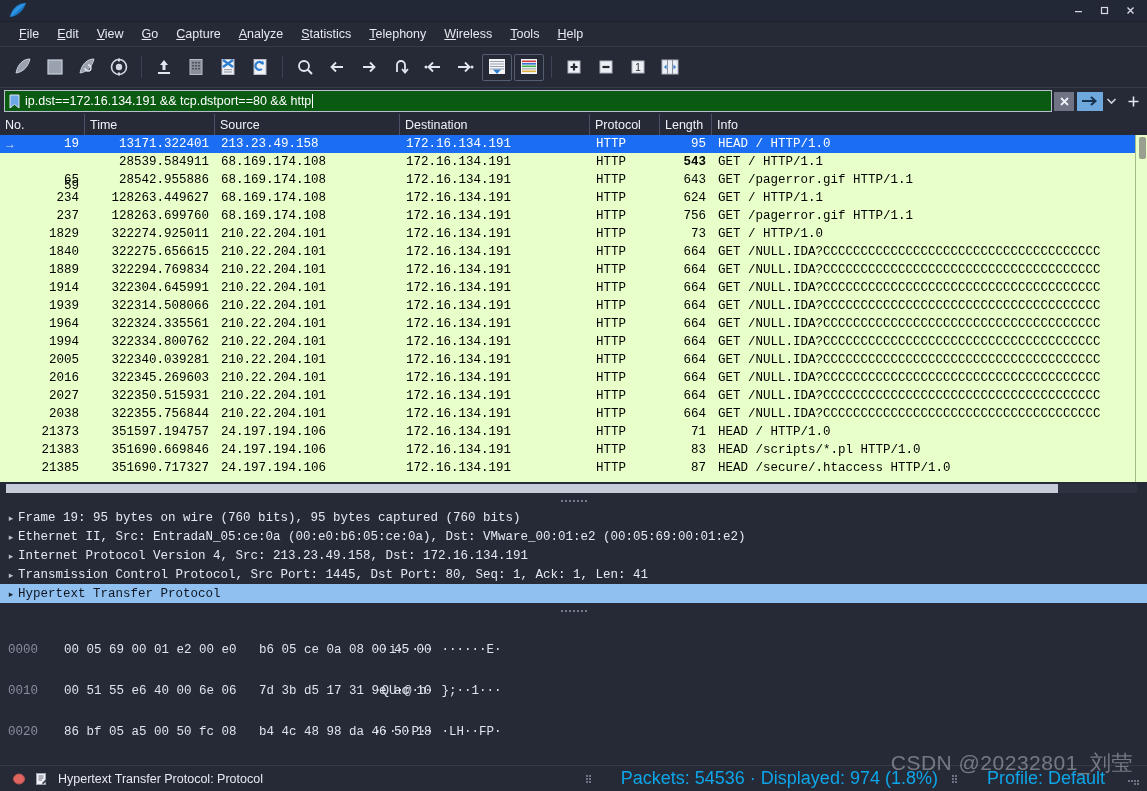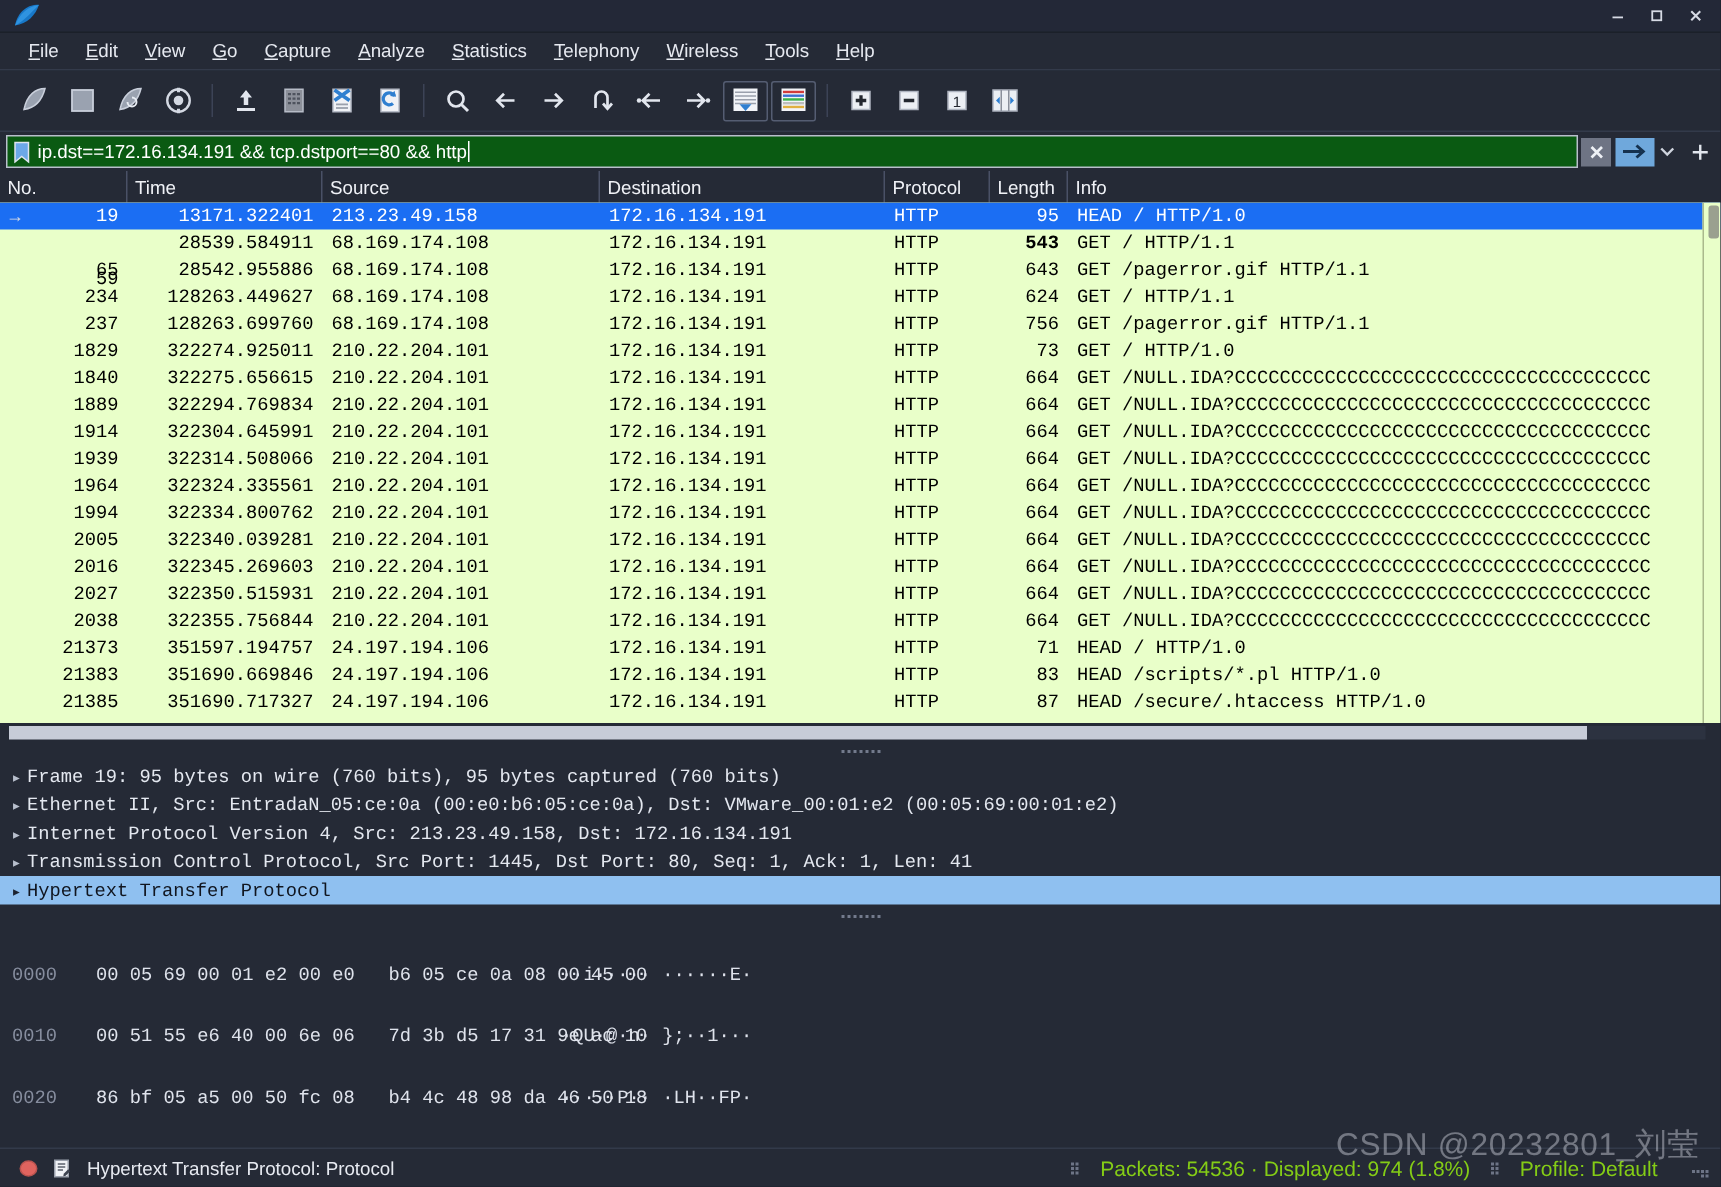--- a/index.html
+++ b/index.html
@@ -144,21 +144,21 @@
   
   .statusbar {
     height: 26px; background: #252a36; border-top: 1px solid #333a4a;
     display: flex; align-items: center; padding: 0 8px; flex: none; position: relative;
   }
   .sb-ico { width: 22px; display: flex; align-items: center; justify-content: center; }
   .sb-text { font-size: 12.5px; color: #e7eaf1; margin-left: 6px; white-space: nowrap; }
   .sb-dots { width: 5px; height: 16px; display: flex; flex-wrap: wrap; gap: 1px; align-content: center; }
   .sb-dots i { width: 2px; height: 2px; background: #6d7486; display: block; }
   .sb-mid { margin-left: auto; display: flex; align-items: center; gap: 14px; }
-  .sb-right { font-size: 14px; color: #84cc16; white-space: nowrap; }
+  .sb-right { font-size: 18px; color: #0ea5e9; white-space: nowrap; margin-left: 16px; }
   .resize-grip { width: 12px; height: 12px; display: flex; flex-wrap: wrap; gap: 1px; align-content: flex-end; justify-content: flex-end; margin-left: 8px; }
   .resize-grip i { width: 2px; height: 2px; background: #6d7486; display: block; }
 
   .watermark {
     position: absolute; right: 14px; bottom: 14px; font-size: 21px;
     color: rgba(232,236,245,0.40); white-space: nowrap; pointer-events: none;
     font-family: "Liberation Sans", sans-serif; letter-spacing: .5px;
   }
 </style>
 </head>

